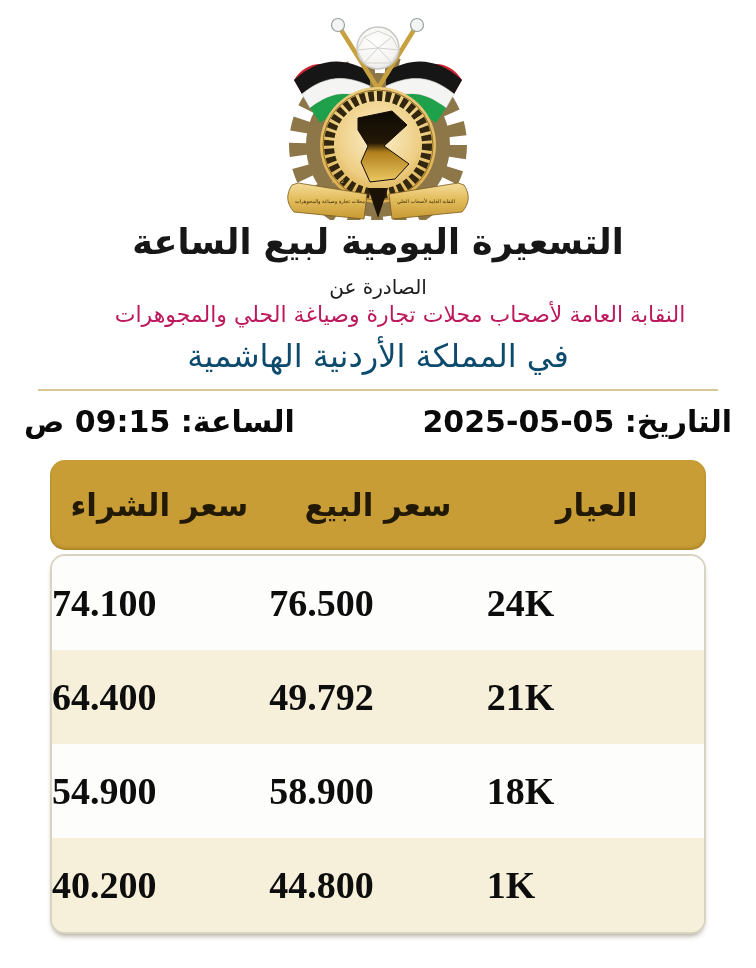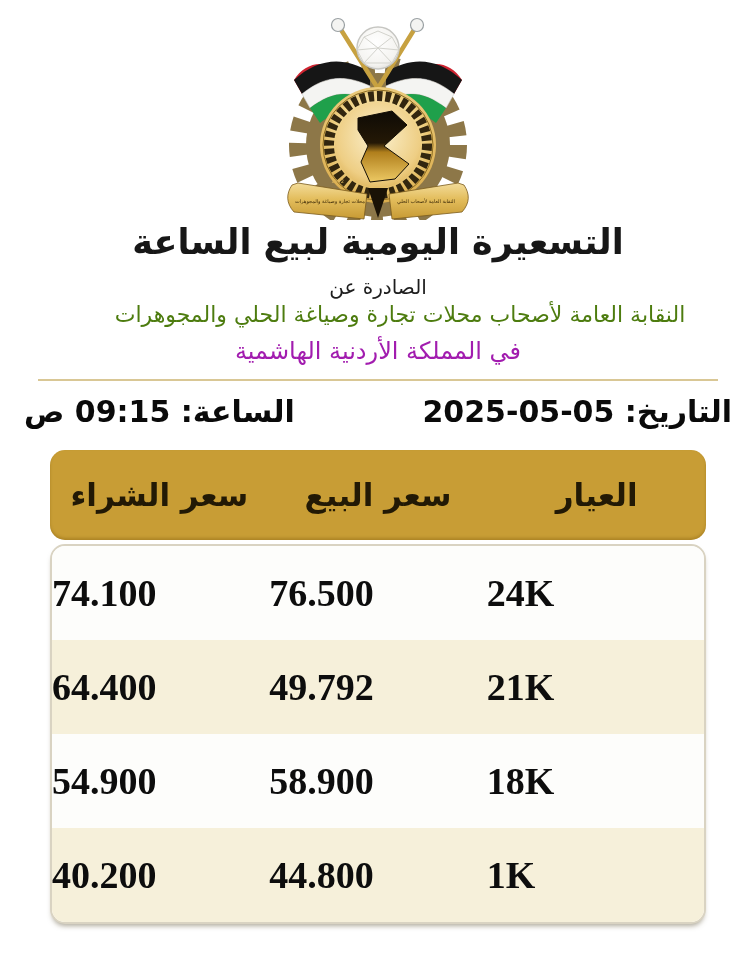--- a/index.html
+++ b/index.html
@@ -4,22 +4,22 @@
 <style>
   html,body{margin:0;padding:0;background:#ffffff;}
   .page{
     width:756px;height:968px;background:#ffffff;overflow:hidden;position:relative;
     font-family:"DejaVu Sans",sans-serif;direction:rtl;color:#111;
   }
   .logo-wrap{width:200px;height:214px;margin:6px auto 0;}
   .logo-wrap svg{display:block;width:100%;height:100%;}
   .title{margin:2px 0 0;text-align:center;font-size:35px;font-weight:bold;color:#171717;}
   .sub1{margin-top:13px;text-align:center;font-size:20px;color:#1d1d1d;}
-  .sub2{margin-top:3px;text-align:center;font-size:22px;color:#4d7c0f;padding-left:44px;}
-  .sub3{margin-top:10px;text-align:center;font-size:24px;color:#a21caf;}
+  .sub2{margin-top:3px;text-align:center;font-size:22px;color:#be185d;padding-left:44px;}
+  .sub3{margin-top:10px;text-align:center;font-size:32px;color:#0c4a6e;}
   .divider{width:680px;margin:14px auto 0;border-top:2px solid #d9c795;height:0;}
   .date-row{
     display:flex;justify-content:space-between;align-items:center;
     margin:13px 24px 0;font-size:30px;font-weight:bold;color:#0a0a0a;
   }
   .table-wrap{width:656px;margin:21px auto 0;}
   .thead{
     display:flex;height:90px;align-items:center;background:#c89d35;border-radius:15px;
     font-size:31px;font-weight:bold;color:#221905;
     box-shadow:inset 0 -2px 3px rgba(120,85,10,.35);

